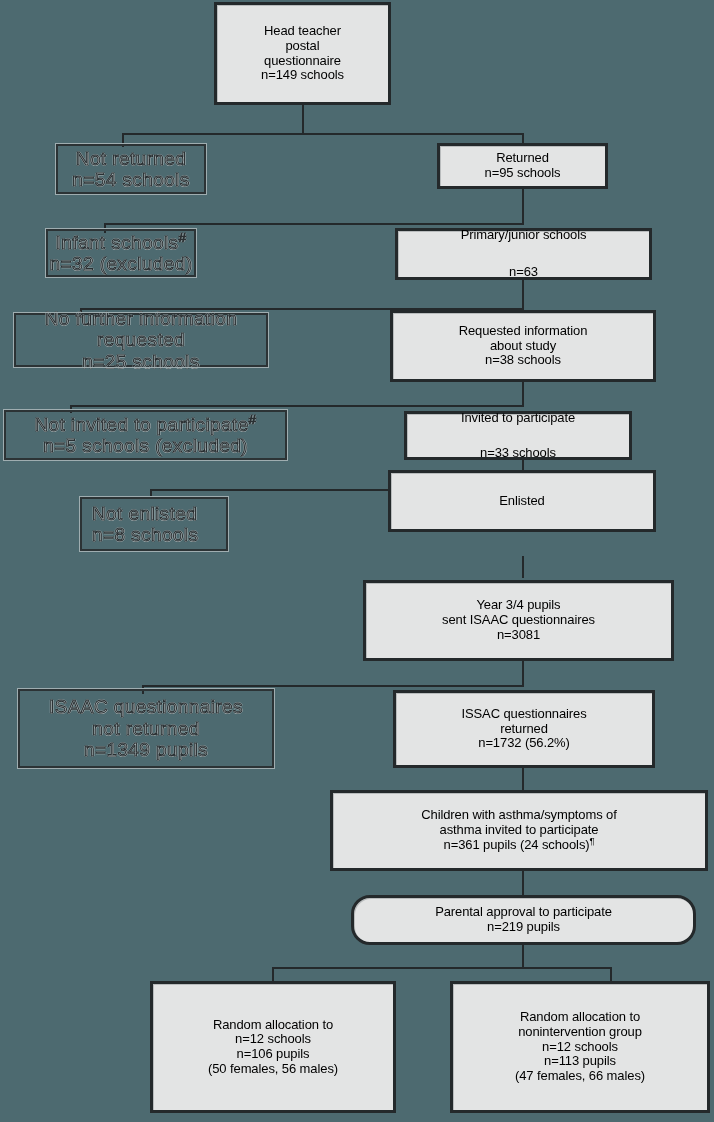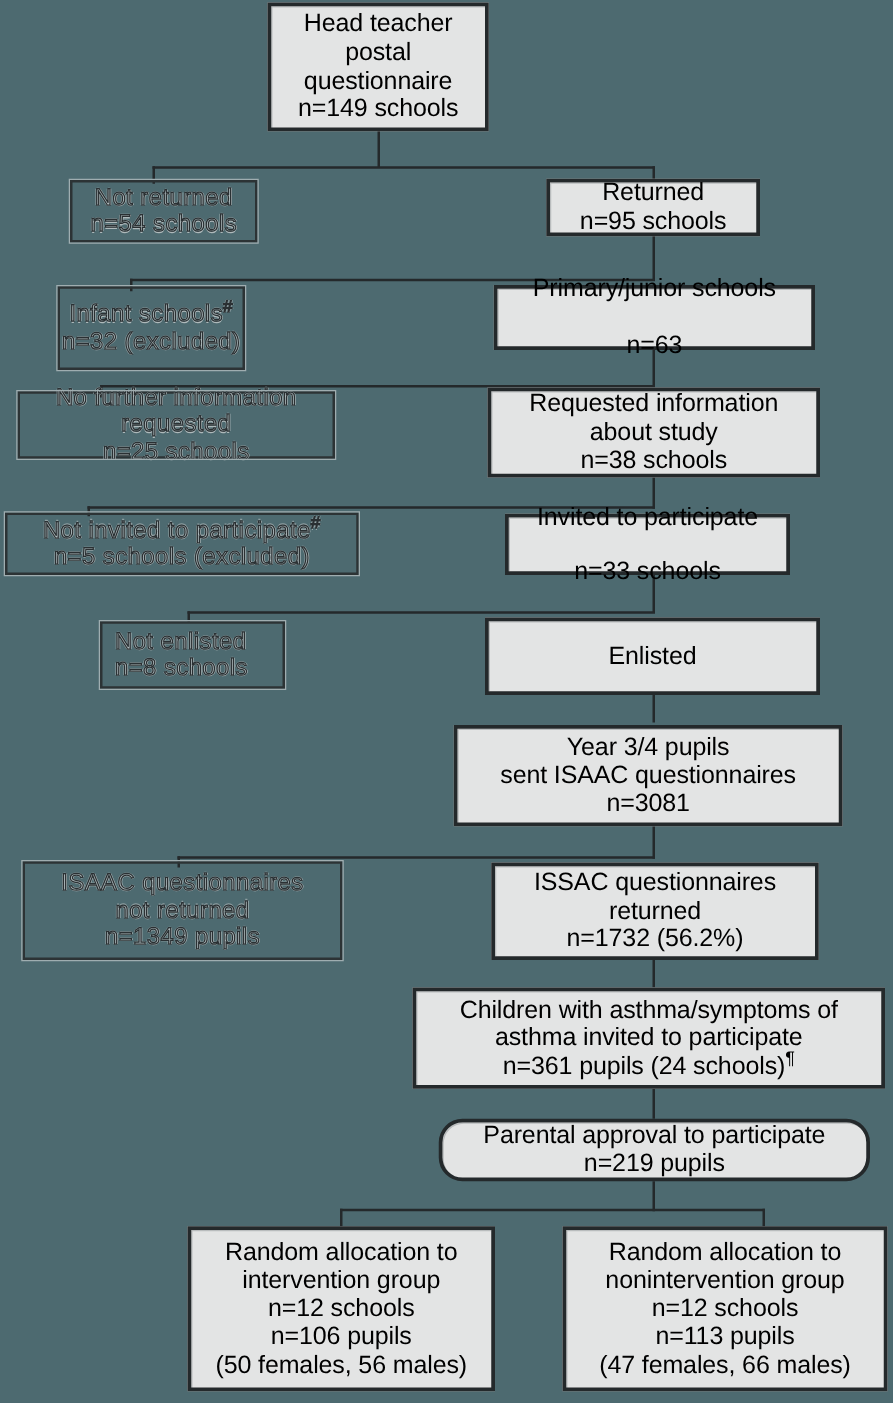--- a/index.html
+++ b/index.html
@@ -27,21 +27,21 @@
   
   .box {
     position: absolute;
     box-sizing: border-box;
     display: flex;
     flex-direction: column;
     align-items: center;
     justify-content: center;
     text-align: center;
     line-height: 1.13;
-    font-size: 20px;
+    font-size: 13px;
     letter-spacing: -0.1px;
   }
   
   .box.filled {
     background: #e3e4e4;
     border: 3px solid #24292b;
     color: #000000;
     box-shadow: 1px 1px 0 0 #b9bcbd inset;
   }
   
@@ -124,21 +124,21 @@
   <div class="box hollow" style="left:56px; top:144px; width:150px; height:50px;">
     <span class="ln-txt">Not returned</span>
     <span class="ln-txt">n=54 schools</span>
   </div>
 
   <div class="box filled" style="left:437px; top:143px; width:171px; height:46px;">
     <span class="ln-txt">Returned</span>
     <span class="ln-txt">n=95 schools</span>
   </div>
 
-  <div class="box hollow" style="left:46px; top:229px; width:150px; height:67px;">
+  <div class="box hollow" style="left:46px; top:229px; width:150px; height:48px;">
     <span class="ln-txt"><span>Infant schools<sup>#</sup></span></span>
     <span class="ln-txt">n=32 (excluded)</span>
   </div>
 
   <div class="box filled" style="left:395px; top:228px; width:257px; height:52px;gap:22px;">
     <span class="ln-txt">Primary/junior schools</span>
     <span class="ln-txt">n=63</span>
   </div>
 
   <div class="box hollow" style="left:14px; top:313px; width:254px; height:54px;">
@@ -161,21 +161,21 @@
   <div class="box filled" style="left:404px; top:411px; width:228px; height:49px;gap:20px;">
     <span class="ln-txt">Invited to participate</span>
     <span class="ln-txt">n=33 schools</span>
   </div>
 
   <div class="box hollow leftalign" style="left:80px; top:497px; width:148px; height:54px;">
     <span class="ln-txt">Not enlisted</span>
     <span class="ln-txt">n=8 schools</span>
   </div>
 
-  <div class="box filled" style="left:388px; top:494px; width:268px; height:62px;">
+  <div class="box filled" style="left:388px; top:470px; width:268px; height:62px;">
     <span class="ln-txt">Enlisted</span>
   </div>
 
   <div class="box filled" style="left:363px; top:580px; width:311px; height:81px;">
     <span class="ln-txt">Year 3/4 pupils</span>
     <span class="ln-txt">sent ISAAC questionnaires</span>
     <span class="ln-txt">n=3081</span>
   </div>
 
   <div class="box hollow" style="left:18px; top:689px; width:256px; height:79px;">
@@ -196,21 +196,20 @@
     <span class="ln-txt"><span>n=361 pupils (24 schools)<sup>¶</sup></span></span>
   </div>
 
   <div class="box filled" style="left:351px; top:895px; width:345px; height:50px;border-radius:19px;">
     <span class="ln-txt">Parental approval to participate</span>
     <span class="ln-txt">n=219 pupils</span>
   </div>
 
   <div class="box filled" style="left:150px; top:981px; width:246px; height:132px;">
     <span class="ln-txt">Random allocation to</span>
-    <span class="ln-txt">intervention group</span>
     <span class="ln-txt">n=12 schools</span>
     <span class="ln-txt">n=106 pupils</span>
     <span class="ln-txt">(50 females, 56 males)</span>
   </div>
 
   <div class="box filled" style="left:450px; top:981px; width:260px; height:132px;">
     <span class="ln-txt">Random allocation to</span>
     <span class="ln-txt">nonintervention group</span>
     <span class="ln-txt">n=12 schools</span>
     <span class="ln-txt">n=113 pupils</span>

